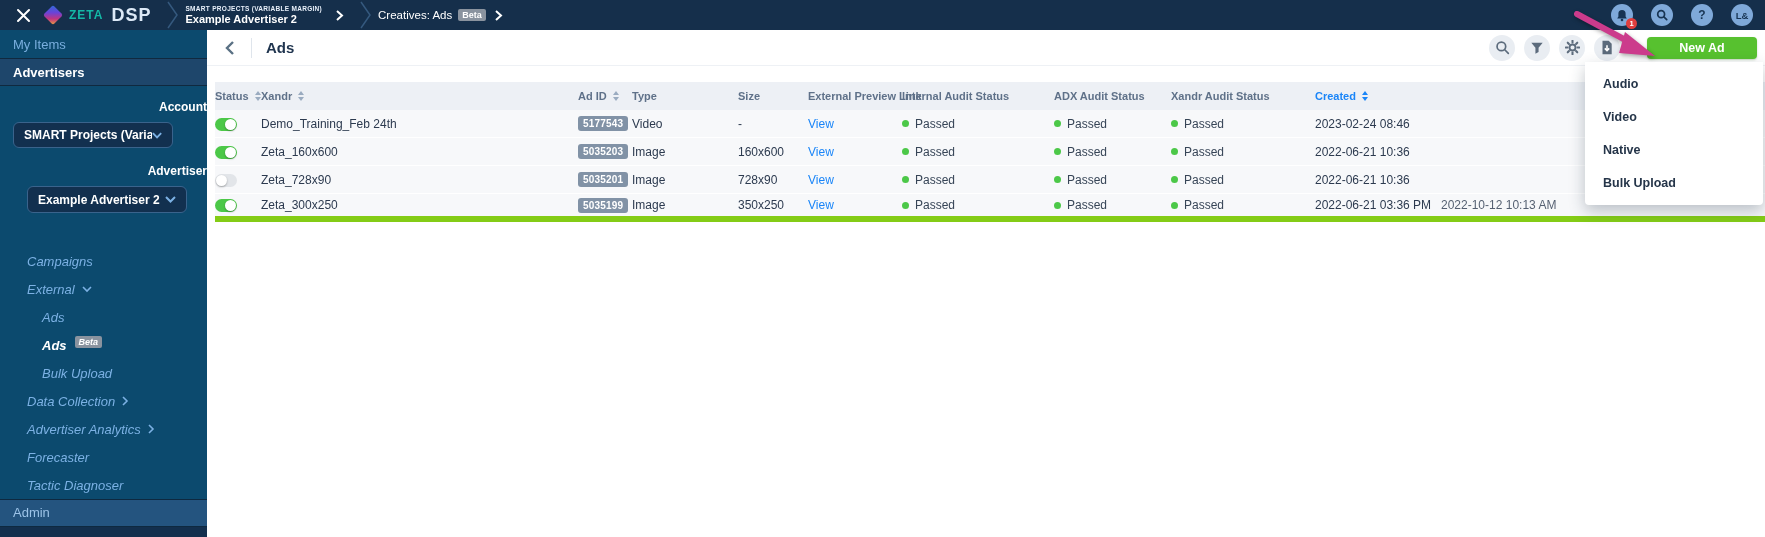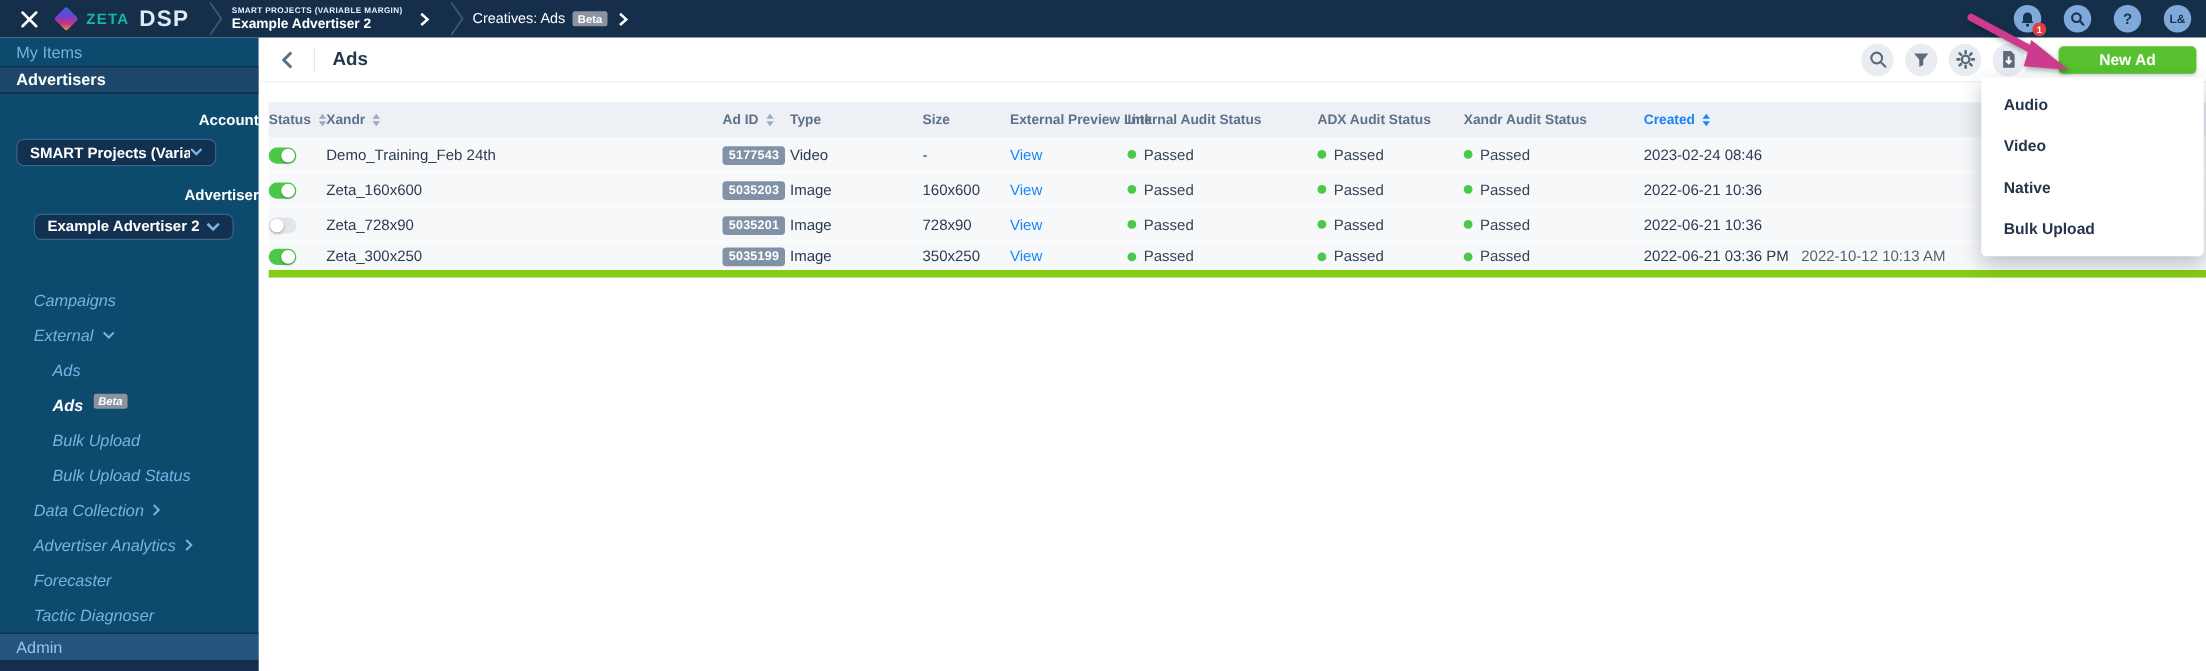--- a/index.html
+++ b/index.html
@@ -188,23 +188,20 @@
     <div class="nav-item indent1">
         <span>Ads</span>
       </div>
     <div class="nav-item indent1 active">
         <span>Ads</span>
         <span class="beta-badge">Beta</span>
       </div>
     <div class="nav-item indent1">
         <span>Bulk Upload</span>
       </div>
-    <div class="nav-item indent1">
-        <span>Bulk Upload Status</span>
-      </div>
     <div class="nav-item">
         <span>Data Collection</span>
       <svg width="7" height="10" viewBox="0 0 7 10">
           <polyline points="1,1 5,5 1,9" fill="none" stroke="#7cb1e4" stroke-width="1.6"></polyline>
         </svg>
     </div>
     <div class="nav-item">
         <span>Advertiser Analytics</span>
       <svg width="7" height="10" viewBox="0 0 7 10">
           <polyline points="1,1 5,5 1,9" fill="none" stroke="#7cb1e4" stroke-width="1.6"></polyline>

